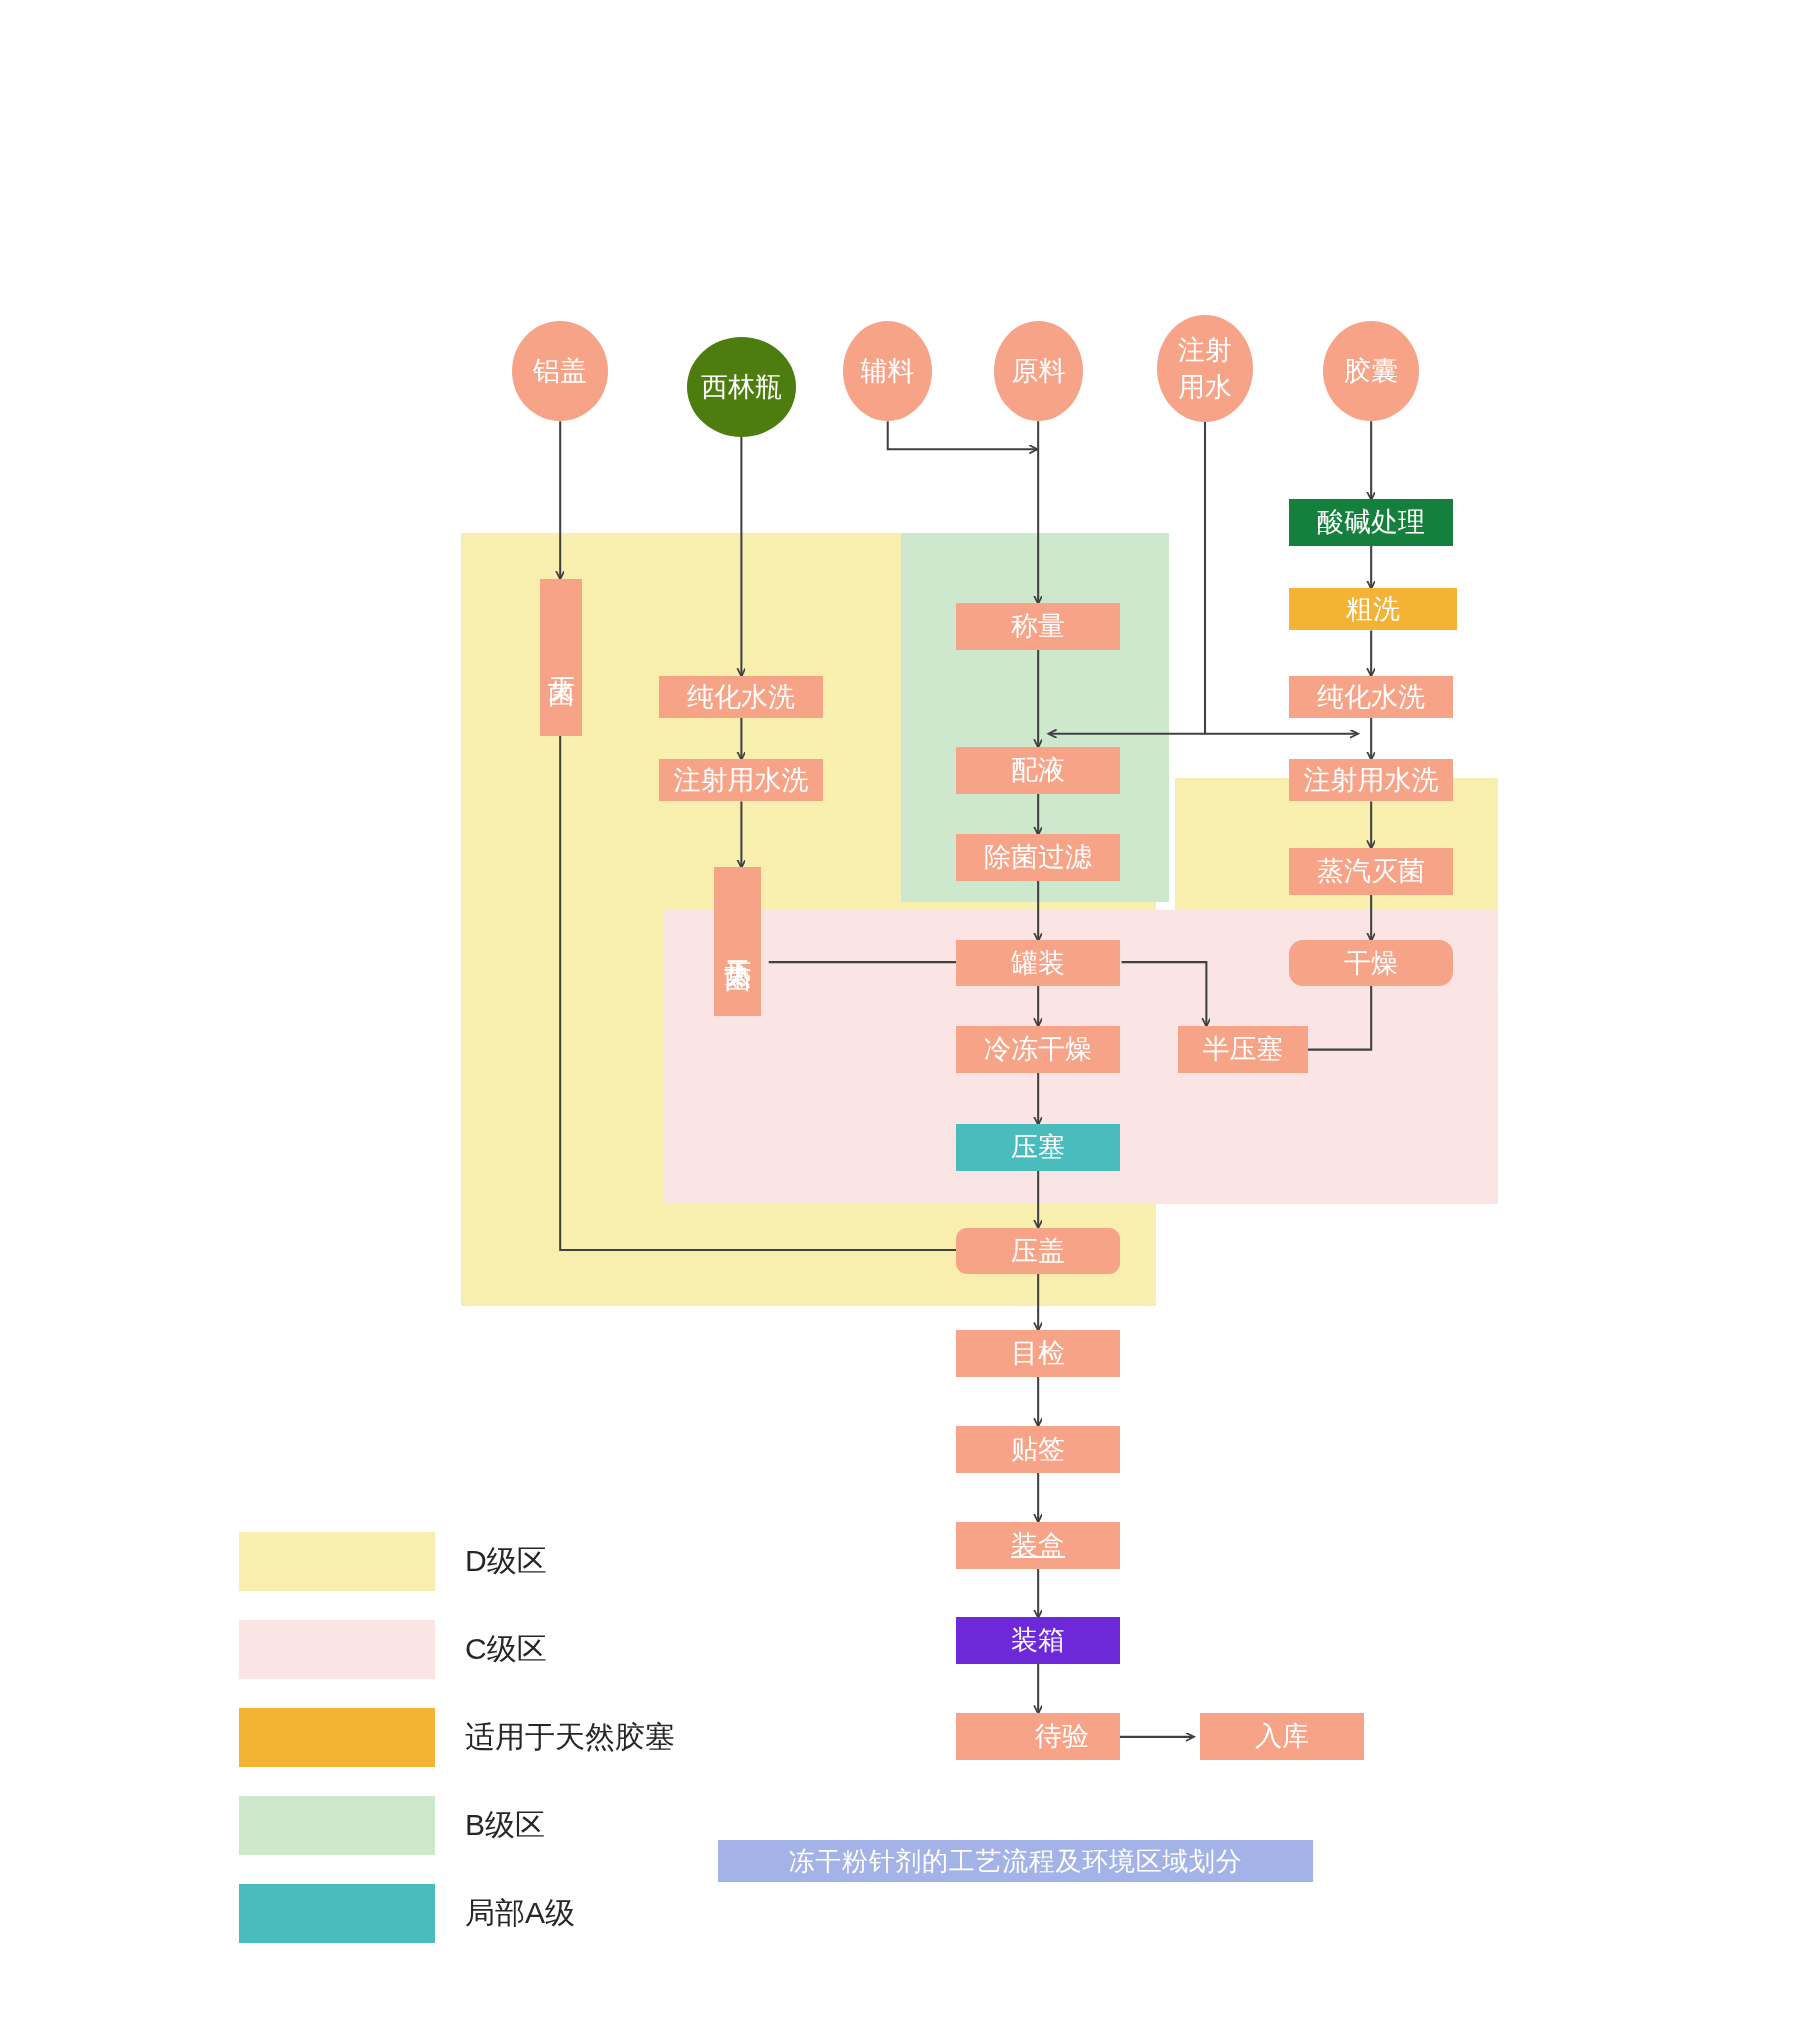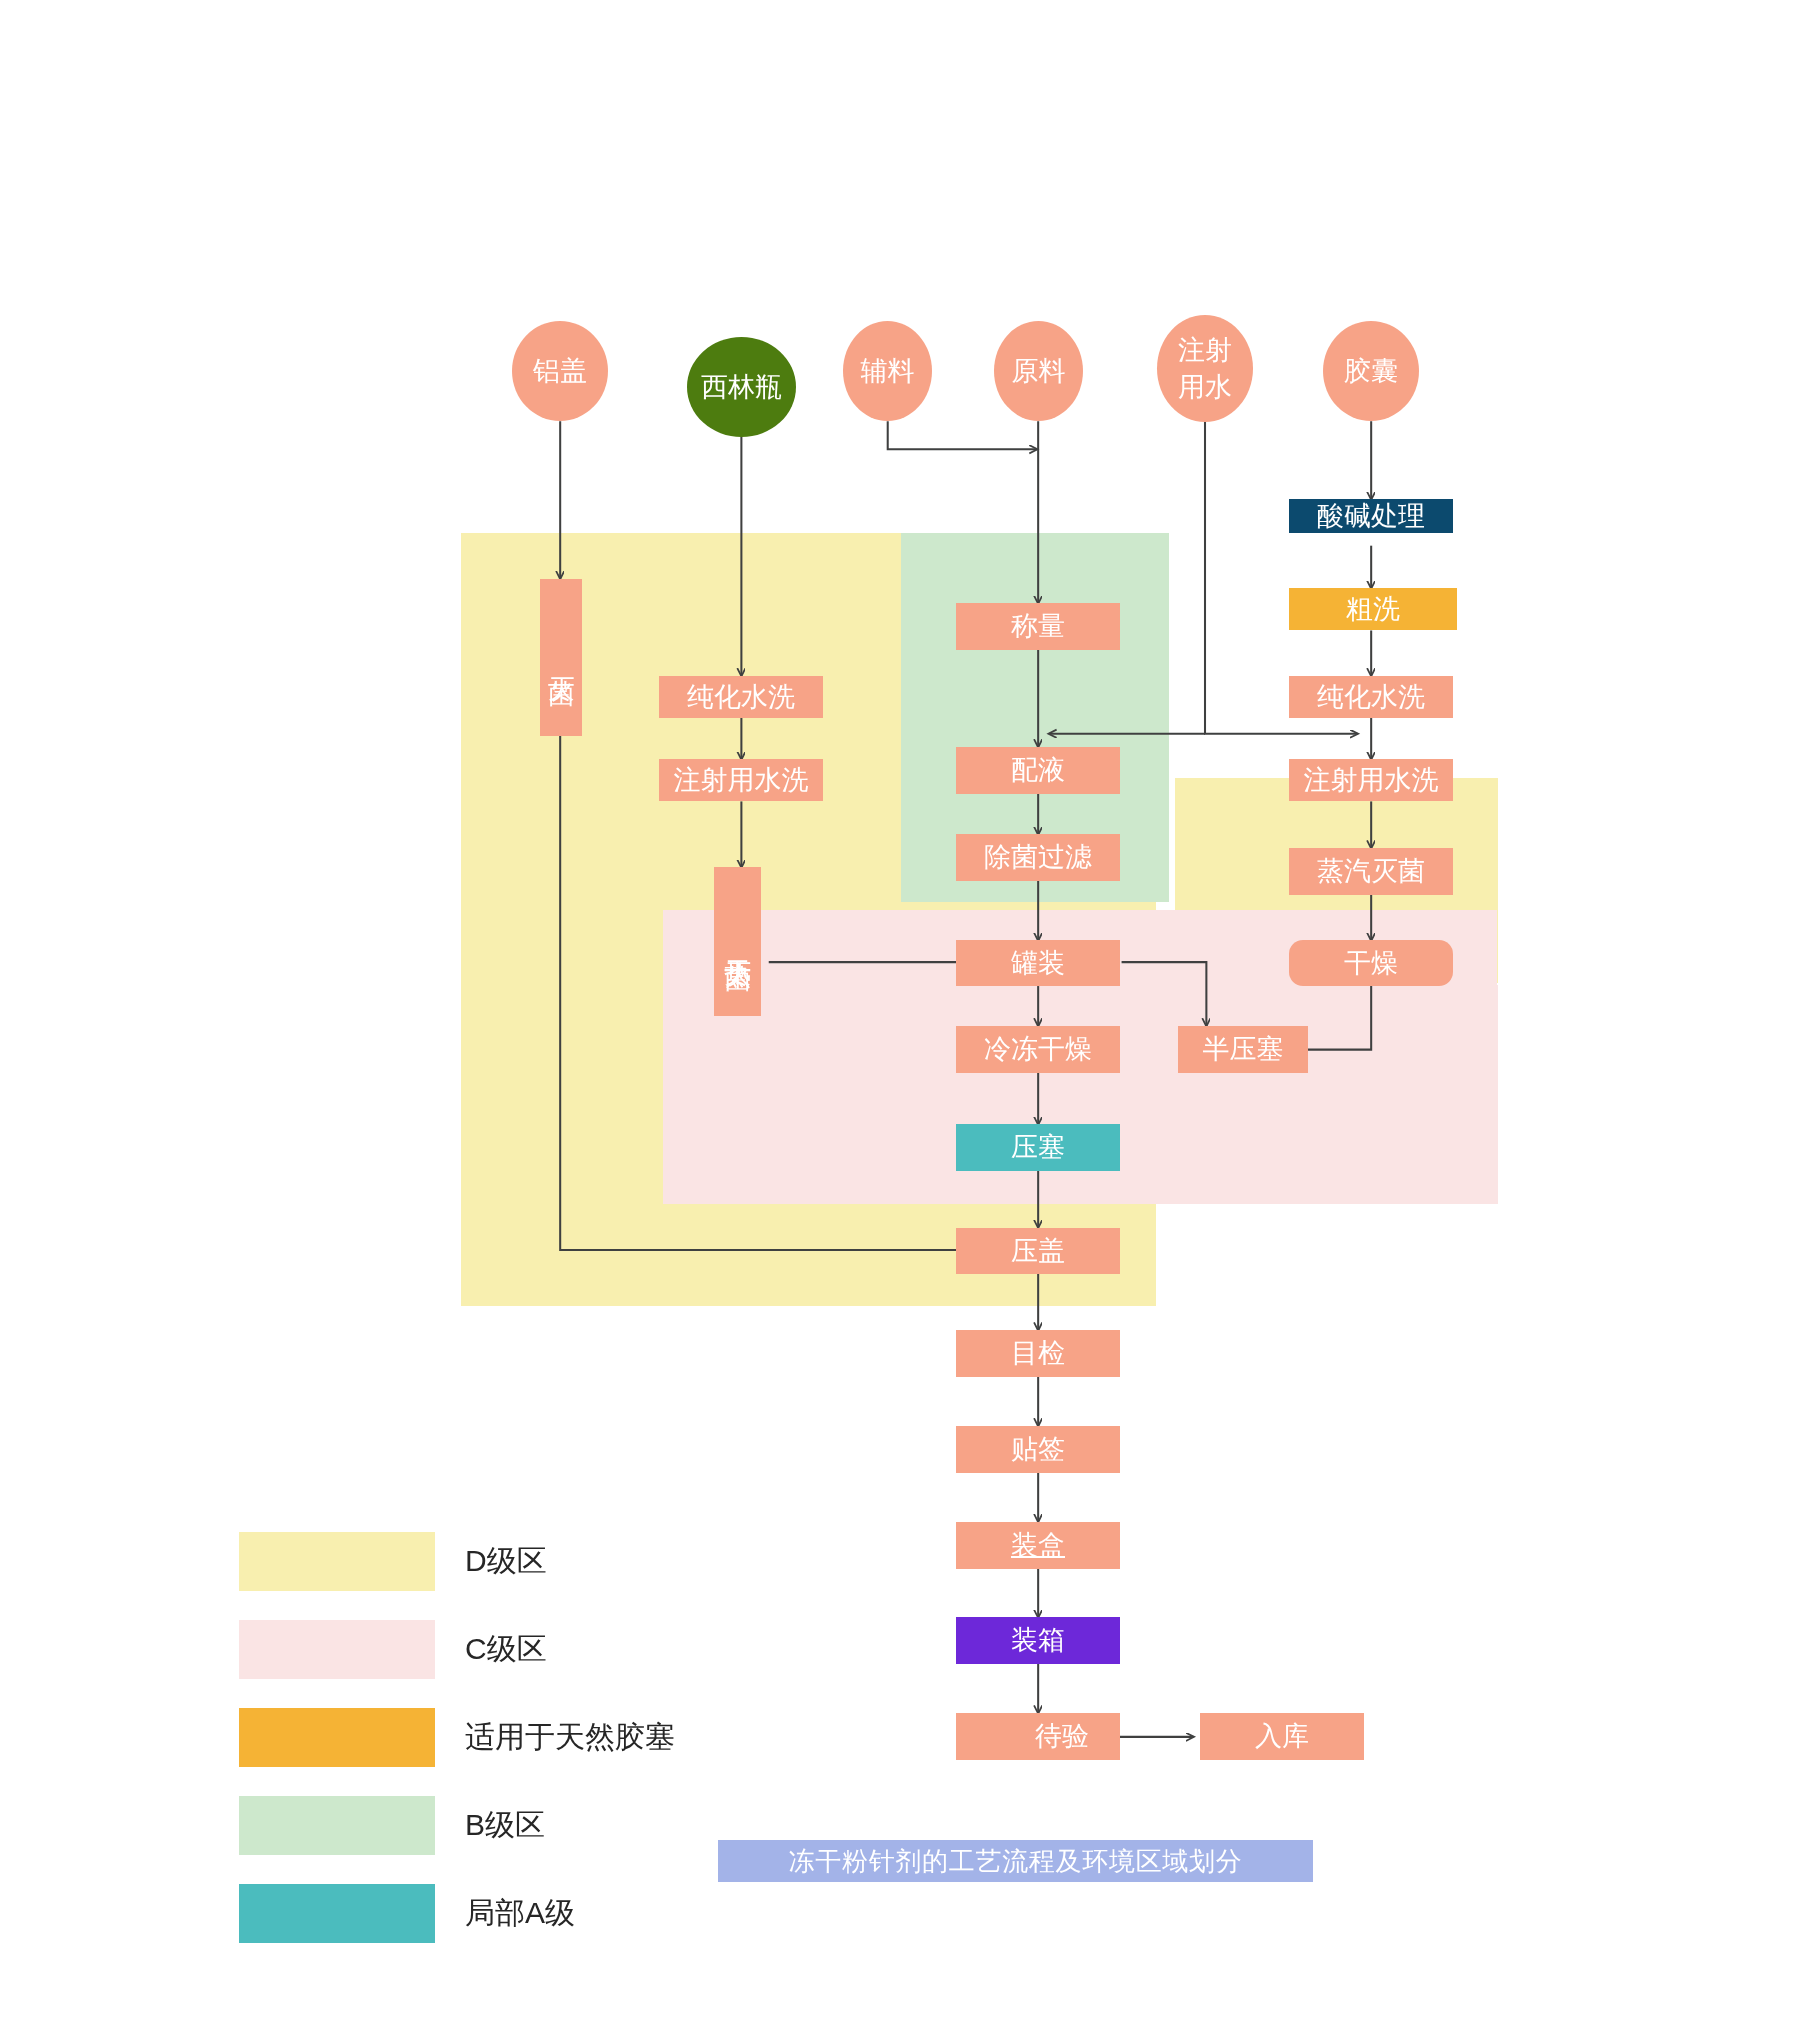--- a/index.html
+++ b/index.html
@@ -160,21 +160,21 @@
   </div>
   <div class="node boxn" style="left:956px;top:940px;width:164px;height:46px;background:#F7A387;">
     <span>罐装</span>
   </div>
   <div class="node boxn" style="left:956px;top:1026px;width:164px;height:47px;background:#F7A387;">
     <span>冷冻干燥</span>
   </div>
   <div class="node boxn" style="left:956px;top:1124px;width:164px;height:47px;background:#4BBCBE;">
     <span>压塞</span>
   </div>
-  <div class="node boxn" style="left:956px;top:1228px;width:164px;height:46px;background:#F7A387;">
+  <div class="node boxn" style="left:956px;top:1228px;width:164px;height:46px;background:#F7A387;border-radius:11px;">
     <span>压盖</span>
   </div>
   <div class="node boxn" style="left:956px;top:1330px;width:164px;height:47px;background:#F7A387;">
     <span>目检</span>
   </div>
   <div class="node boxn" style="left:956px;top:1426px;width:164px;height:47px;background:#F7A387;">
     <span>贴签</span>
   </div>
   <div class="node boxn" style="left:956px;top:1522px;width:164px;height:47px;background:#F7A387;text-decoration:underline;">
     <span>装盒</span>
@@ -186,21 +186,21 @@
     <span>待验</span>
   </div>
   <div class="node boxn" style="left:1200px;top:1713px;width:164px;height:47px;background:#F7A387;">
     <span>入库</span>
   </div>
 
   <div class="node boxn" style="left:1178px;top:1026px;width:130px;height:47px;background:#F7A387;">
     <span>半压塞</span>
   </div>
 
-  <div class="node boxn" style="left:1289px;top:499px;width:164px;height:34px;background:#0c4a6e;">
+  <div class="node boxn" style="left:1289px;top:499px;width:164px;height:47px;background:#15803d;">
     <span>酸碱处理</span>
   </div>
   <div class="node boxn" style="left:1289px;top:588px;width:168px;height:42px;background:#F5B335;">
     <span>粗洗</span>
   </div>
   <div class="node boxn" style="left:1289px;top:676px;width:164px;height:42px;background:#F7A387;">
     <span>纯化水洗</span>
   </div>
   <div class="node boxn" style="left:1289px;top:759px;width:164px;height:42px;background:#F7A387;">
     <span>注射用水洗</span>

